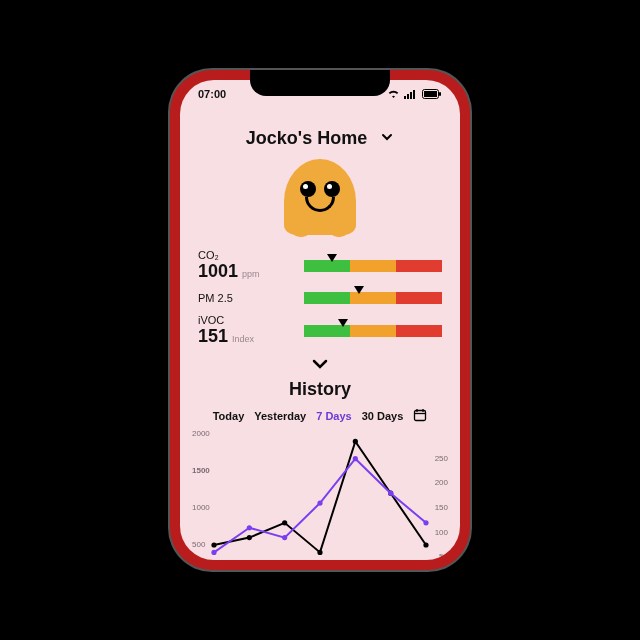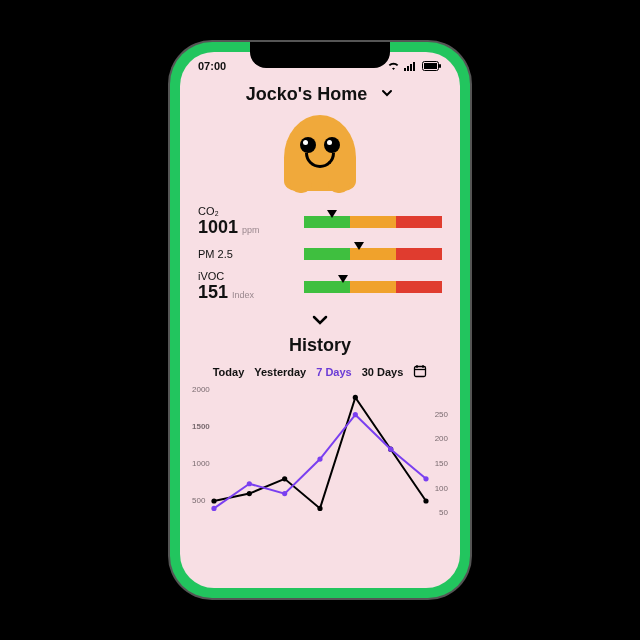--- a/index.html
+++ b/index.html
@@ -5,22 +5,22 @@
   * { box-sizing: border-box; margin: 0; padding: 0; }
   body {
     width: 640px; height: 640px;
     background: #000;
     display: flex; align-items: center; justify-content: center;
     font-family: -apple-system, "Helvetica Neue", Arial, sans-serif;
     overflow: hidden;
   }
   
   .phone {
-    width: 300px; height: 556px;
-    background: #22c55e;
+    width: 300px; height: 500px;
+    background: #b91c1c;
     border-radius: 42px;
     padding: 10px;
     position: relative;
     box-shadow: 0 0 0 2px #555, 0 8px 24px rgba(0,0,0,.6);
   }
   .screen {
     width: 100%; height: 100%;
     background: #f8dfe4;
     border-radius: 34px;
     overflow: hidden;
@@ -34,21 +34,21 @@
   }
   .status-bar {
     display: flex; justify-content: space-between; align-items: center;
     padding: 8px 18px 0 18px; font-size: 11px; font-weight: 600;
   }
   .status-right { display: flex; gap: 4px; align-items: center; }
   .status-right svg { display: block; }
   
   .loc {
     display: flex; justify-content: center; align-items: center;
-    gap: 13px; margin: 12px 0 10px;
+    gap: 13px; margin: 28px 0 10px;
   }
   .loc-title { font-size: 18px; font-weight: 800; }
   
   .hero { display: flex; justify-content: center; gap: 18px; align-items: center; padding: 0 22px; }
   .mascot {
     width: 72px; height: 76px;
     background: #f0a93b;
     border-radius: 50% 50% 12px 12px / 56% 56% 10px 10px;
     position: relative;
   }

